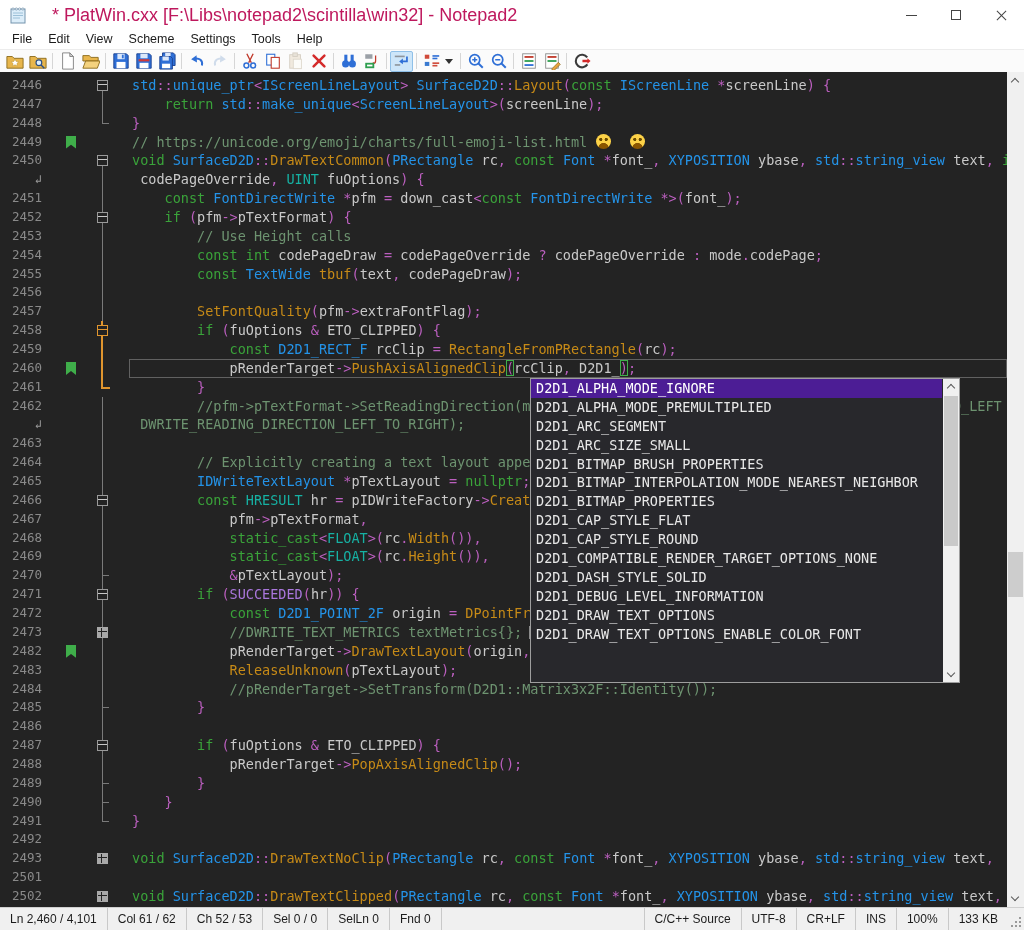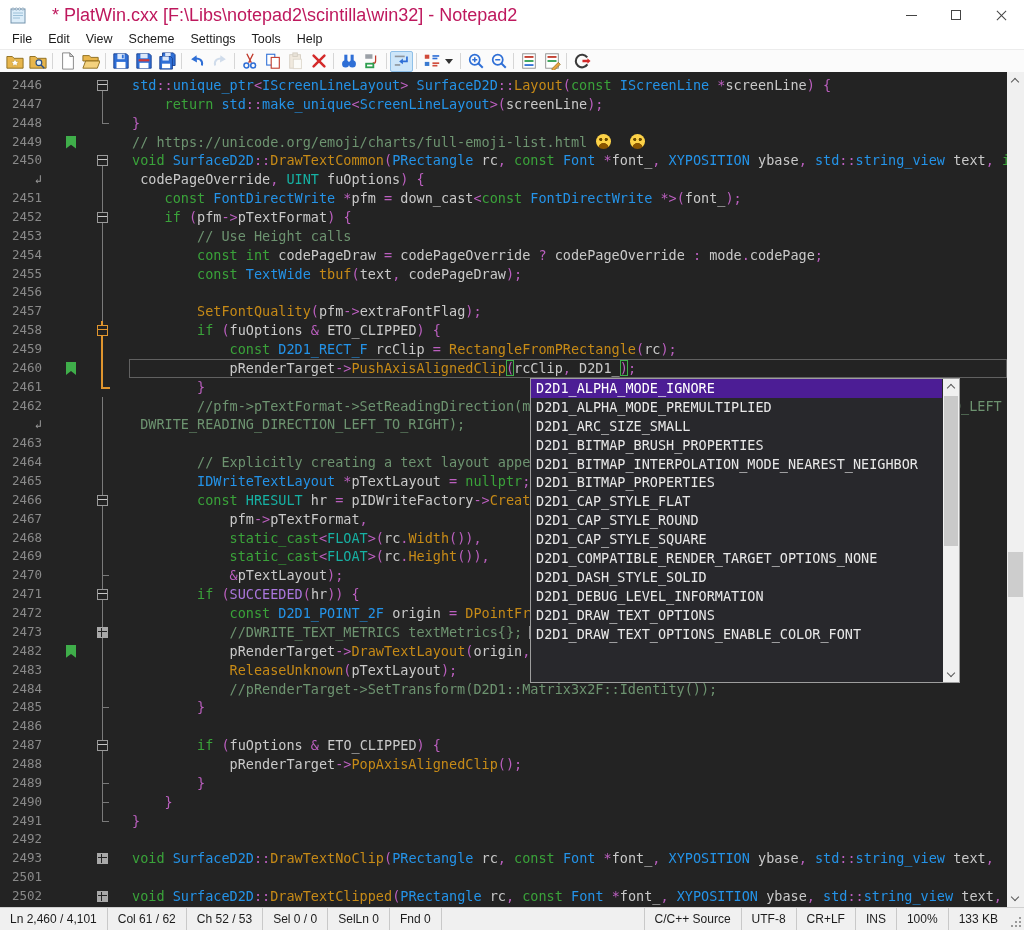--- a/index.html
+++ b/index.html
@@ -648,27 +648,27 @@
   <div id="vscroll">
     <span class="chev up"></span>
     <span class="sb-thumb"></span>
     <span class="chev down"></span>
   </div>
 
   <div id="popup">
     <div id="pitems">
         <div class="pitem sel">D2D1_ALPHA_MODE_IGNORE</div>
         <div class="pitem">D2D1_ALPHA_MODE_PREMULTIPLIED</div>
+        <div class="pitem">D2D1_ARC_SEGMENT</div>
         <div class="pitem">D2D1_ARC_SIZE_SMALL</div>
         <div class="pitem">D2D1_BITMAP_BRUSH_PROPERTIES</div>
         <div class="pitem">D2D1_BITMAP_INTERPOLATION_MODE_NEAREST_NEIGHBOR</div>
         <div class="pitem">D2D1_BITMAP_PROPERTIES</div>
         <div class="pitem">D2D1_CAP_STYLE_FLAT</div>
         <div class="pitem">D2D1_CAP_STYLE_ROUND</div>
-        <div class="pitem">D2D1_CAP_STYLE_SQUARE</div>
         <div class="pitem">D2D1_COMPATIBLE_RENDER_TARGET_OPTIONS_NONE</div>
         <div class="pitem">D2D1_DASH_STYLE_SOLID</div>
         <div class="pitem">D2D1_DEBUG_LEVEL_INFORMATION</div>
         <div class="pitem">D2D1_DRAW_TEXT_OPTIONS</div>
         <div class="pitem">D2D1_DRAW_TEXT_OPTIONS_ENABLE_COLOR_FONT</div>
       </div>
     <div class="psb">
       <span class="chev up"></span>
       <span class="psb-thumb"></span>
       <span class="chev down"></span>

